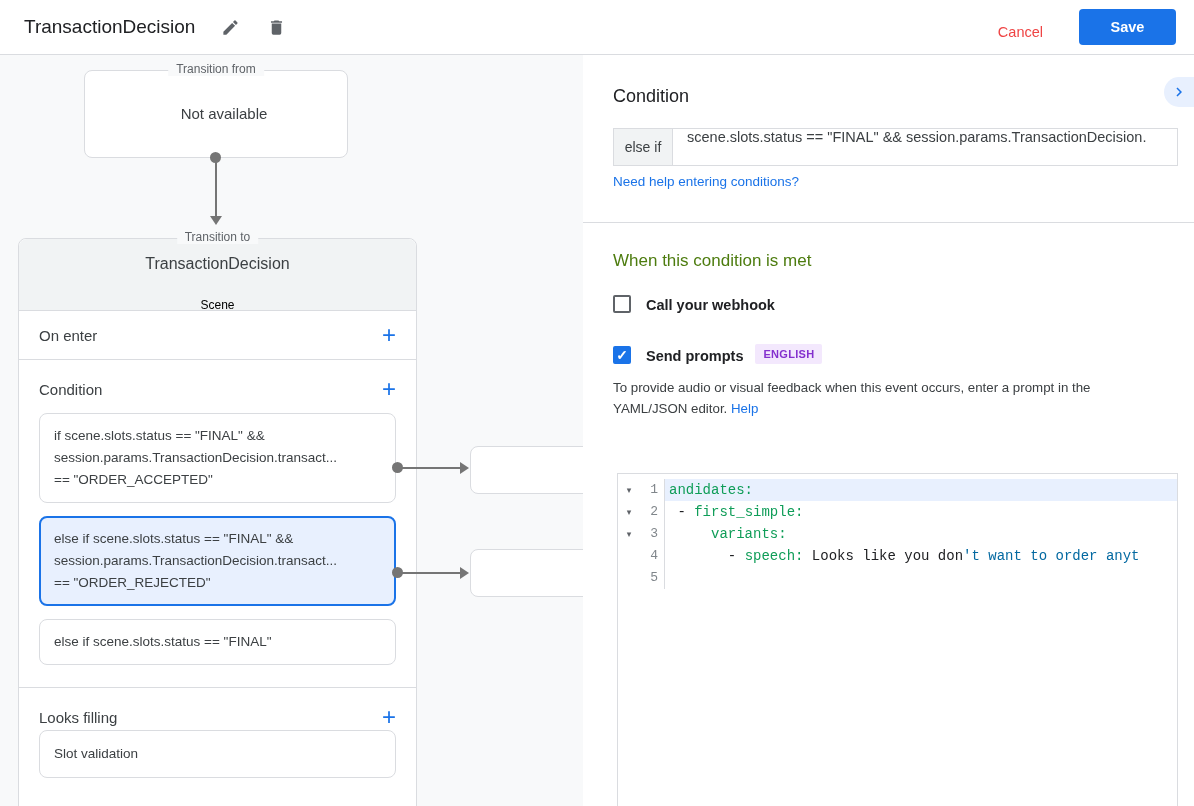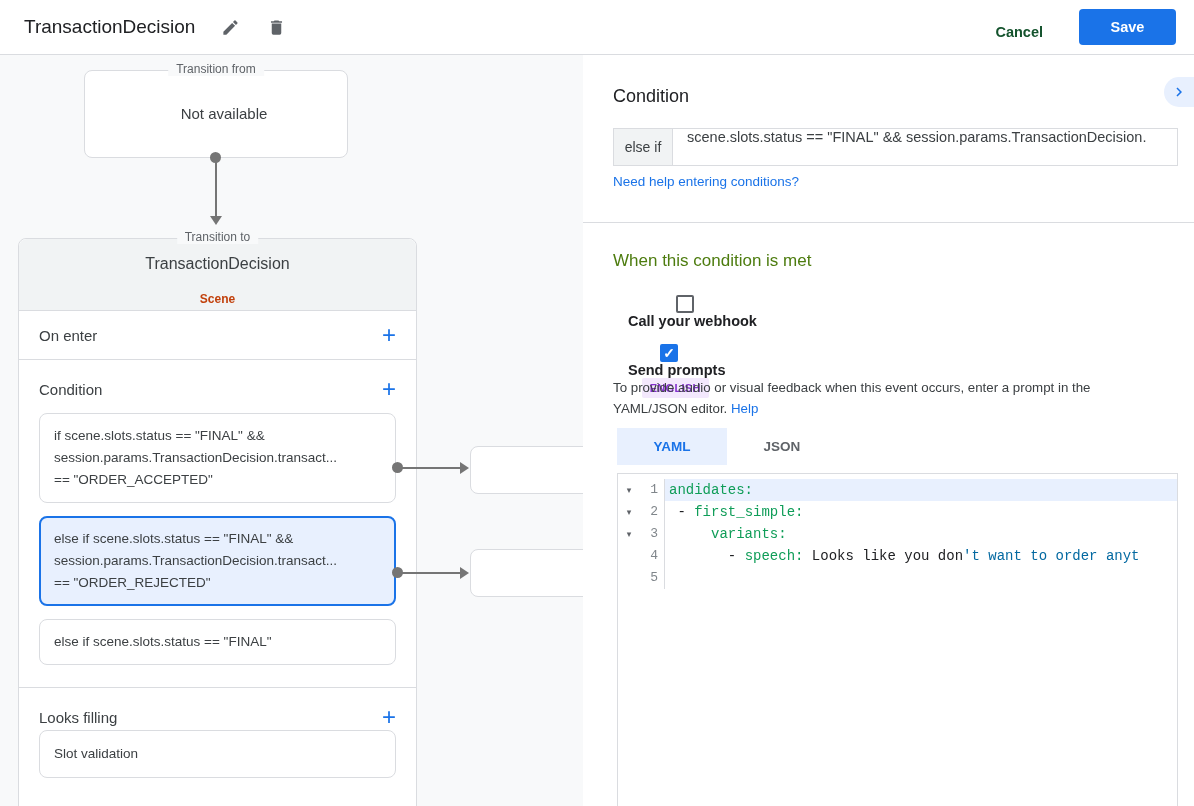--- a/index.html
+++ b/index.html
@@ -8,21 +8,21 @@
   .app { position:relative; width:1194px; height:806px; }
 
   
   .topbar { position:absolute; left:0; top:0; width:1194px; height:55px;
     background:#fff; border-bottom:1px solid #dadce0; display:flex; align-items:center; }
   .topbar-title { margin-left:24px; font-size:19px; color:#202124; }
   .icon-btn { width:22px; height:22px; margin-left:24px; cursor:pointer; display:flex;
     align-items:center; justify-content:center; }
   .icon-btn svg { width:19px; height:19px; fill:#5f6368; }
   .topbar-spacer { flex:1; }
-  .cancel-btn { color:#14532d; font-size:14.5px; font-weight:bold; margin-right:36px; cursor:pointer;margin-top:9px; }
+  .cancel-btn { color:#ef4444; font-size:14.5px; font-weight:normal; margin-right:36px; cursor:pointer;margin-top:9px; }
   .save-btn { background:#1a73e8; color:#fff; font-size:14.5px; font-weight:bold;
     border:none; border-radius:4px; width:97px; height:36px; margin-right:18px; cursor:pointer; }
 
   
   .canvas { position:absolute; left:0; top:55px; width:583px; height:751px;
     background:#f8f9fa; overflow:hidden; }
 
   .tfrom-box { position:absolute; left:84px; top:15px; width:264px; height:88px;
     background:#fff; border:1px solid #dadce0; border-radius:8px;padding-left:16px; }
   .legend { position:absolute; top:-9px; left:50%; transform:translateX(-50%);
@@ -35,21 +35,21 @@
   .arr-down { position:absolute; width:0; height:0;
     border-left:6px solid transparent; border-right:6px solid transparent; border-top:9px solid #757575; }
   .arr-right { position:absolute; width:0; height:0;
     border-top:6px solid transparent; border-bottom:6px solid transparent; border-left:9px solid #757575; }
 
   .scene-card { position:absolute; left:18px; top:183px; width:399px; height:640px;
     background:#fff; border:1px solid #dadce0; border-radius:8px 8px 0 0; }
   .scene-head { background:#f1f3f4; border-bottom:1px solid #dadce0; border-radius:8px 8px 0 0;
     height:72px; text-align:center; padding-top:16px; }
   .scene-title { font-size:16px; color:#3c4043; }
-  .scene-sub { font-size:12px; color:#c2410c; margin-top:19px;font-weight:bold; }
+  .scene-sub { font-size:12px; color:#000000; margin-top:25px; }
 
   .sec-row { display:flex; align-items:center; justify-content:space-between;
     padding:0 20px; }
   .onenter-row { height:49px; border-bottom:1px solid #dadce0; }
   .sec-label { font-size:15px; color:#3c4043; }
   .plus-btn { color:#1a73e8; font-size:24px; font-weight:300; line-height:20px; cursor:pointer; }
 
   .cond-section { padding:16px 20px 22px 20px; border-bottom:1px solid #dadce0; }
   .sec-head { display:flex; align-items:center; justify-content:space-between; height:26px; margin-bottom:11px; }
   .cond-card { background:#fff; border:1px solid #dadce0; border-radius:8px;
@@ -75,21 +75,21 @@
   .cond-row { position:absolute; left:30px; top:73px; width:565px; height:38px; display:flex; }
   .cond-prefix { width:59px; background:#f1f3f4; border:1px solid #dadce0; border-right:none;
     display:flex; align-items:center; justify-content:center; font-size:14px; color:#3c4043; }
   .cond-input { flex:1; border:1px solid #dadce0; background:#fff; font-size:14.5px; color:#3c4043;
     padding:0 0 0 14px; outline:none; white-space:nowrap; overflow:hidden;
     font-family:"Liberation Sans", sans-serif; }
   .help-link { position:absolute; left:30px; top:119px; font-size:13.5px; color:#1a73e8; cursor:pointer; }
   .panel-divider { position:absolute; left:0; top:167px; width:611px; border-top:1px solid #dadce0; }
 
   .when-title { position:absolute; left:30px; top:196px; font-size:17px; color:#4d7c0f; }
-  .check-row { position:absolute; left:30px; display:flex; align-items:center;flex-direction:column; }
+  .check-row { position:absolute; left:30px; display:flex; align-items:flex-end; }
   .row-webhook { top:240px; }
   .row-prompts { top:289px; }
   .cb { width:18px; height:18px; border:2px solid #5f6368; border-radius:2px; background:#fff;
     display:flex; align-items:center; justify-content:center; cursor:pointer; flex:none; }
   .cb.checked { background:#1a73e8; border-color:#1a73e8; color:#fff; font-size:14px; font-weight:bold; }
   .cb-label { margin-left:15px; font-size:14.5px; font-weight:bold; color:#202124; }
   .lang-badge { margin-left:12px; background:#f3e8fd; color:#8430ce; font-size:11px; font-weight:bold;
     padding:4px 8px; border-radius:2px; letter-spacing:.3px; }
   .feedback-text { position:absolute; left:30px; top:322px; width:550px;
     font-size:13.3px; color:#3c4043; line-height:21px; }
@@ -228,24 +228,20 @@
     </div>
 
     <div class="check-row row-prompts">
       <span class="cb checked">✓</span>
       <span class="cb-label">Send prompts</span>
       <span class="lang-badge">ENGLISH</span>
     </div>
 
     <div class="feedback-text"><span>To provide audio or visual feedback when this event occurs, enter a prompt in the YAML/JSON editor. </span><a>Help</a></div>
 
-    <div class="tabs">
-      <div class="tab active">YAML</div>
-      <div class="tab">JSON</div>
-    </div>
 
     <div class="editor">
       <div class="editor-lines">
           <div class="ed-row">
             <span class="ed-fold">▾</span>
             <span class="ed-num">1</span>
             <span class="ed-code hl"><span class="tok-key">andidates:</span></span>
           </div>
           <div class="ed-row">
             <span class="ed-fold">▾</span>

